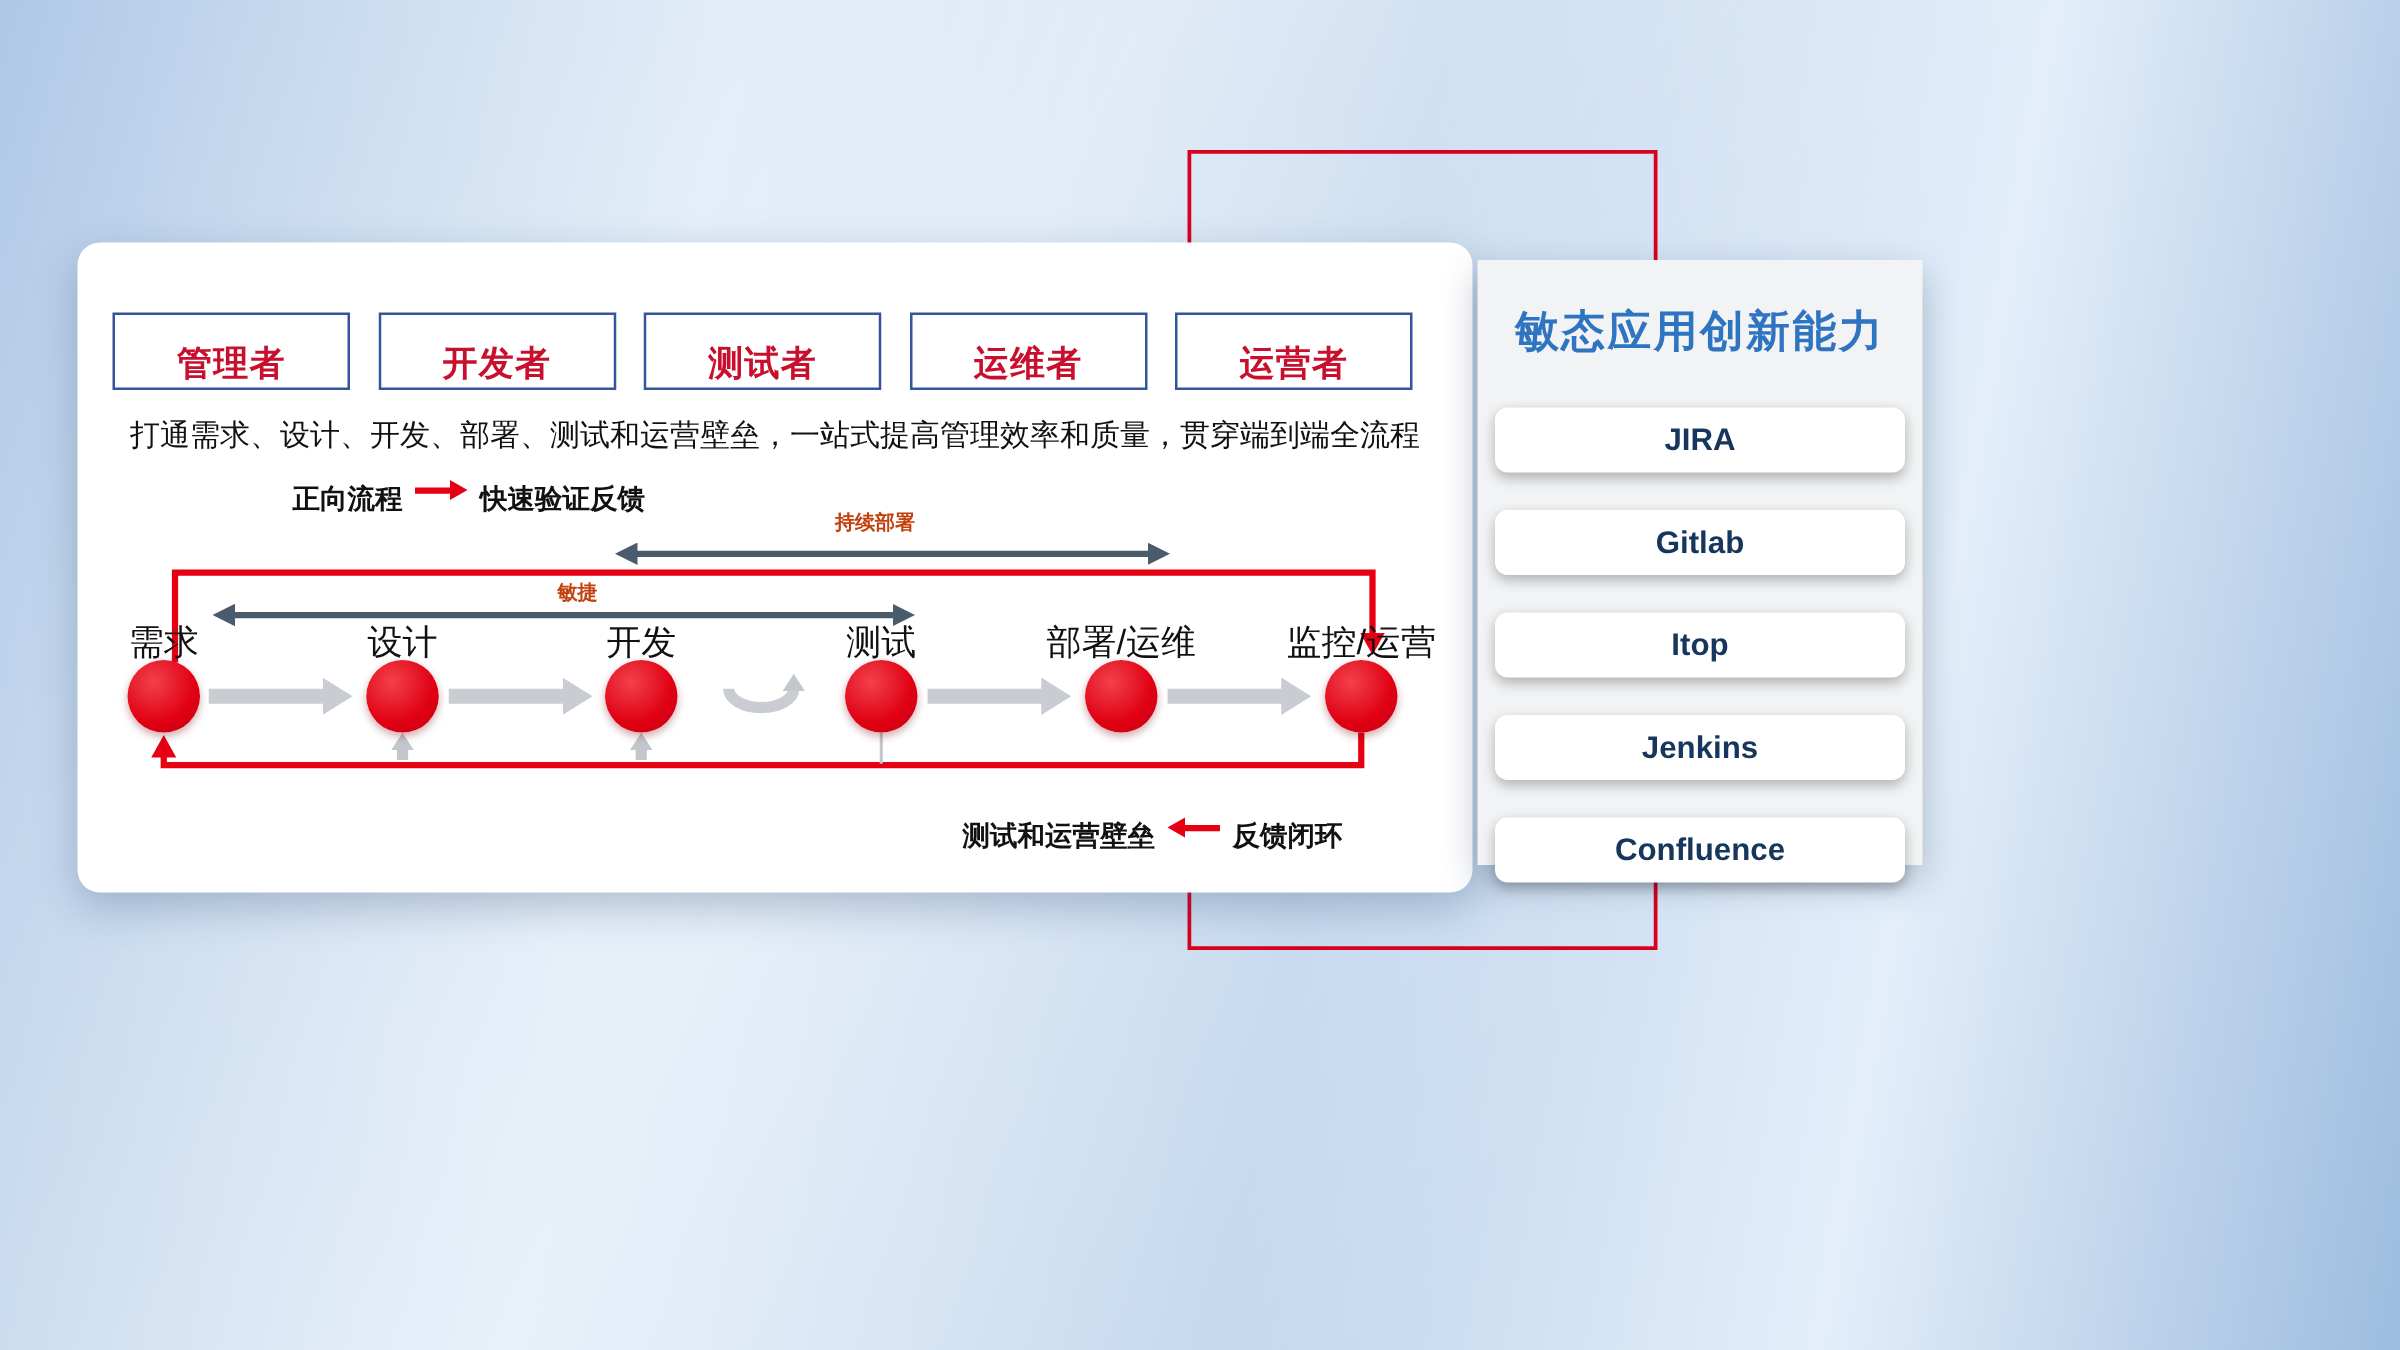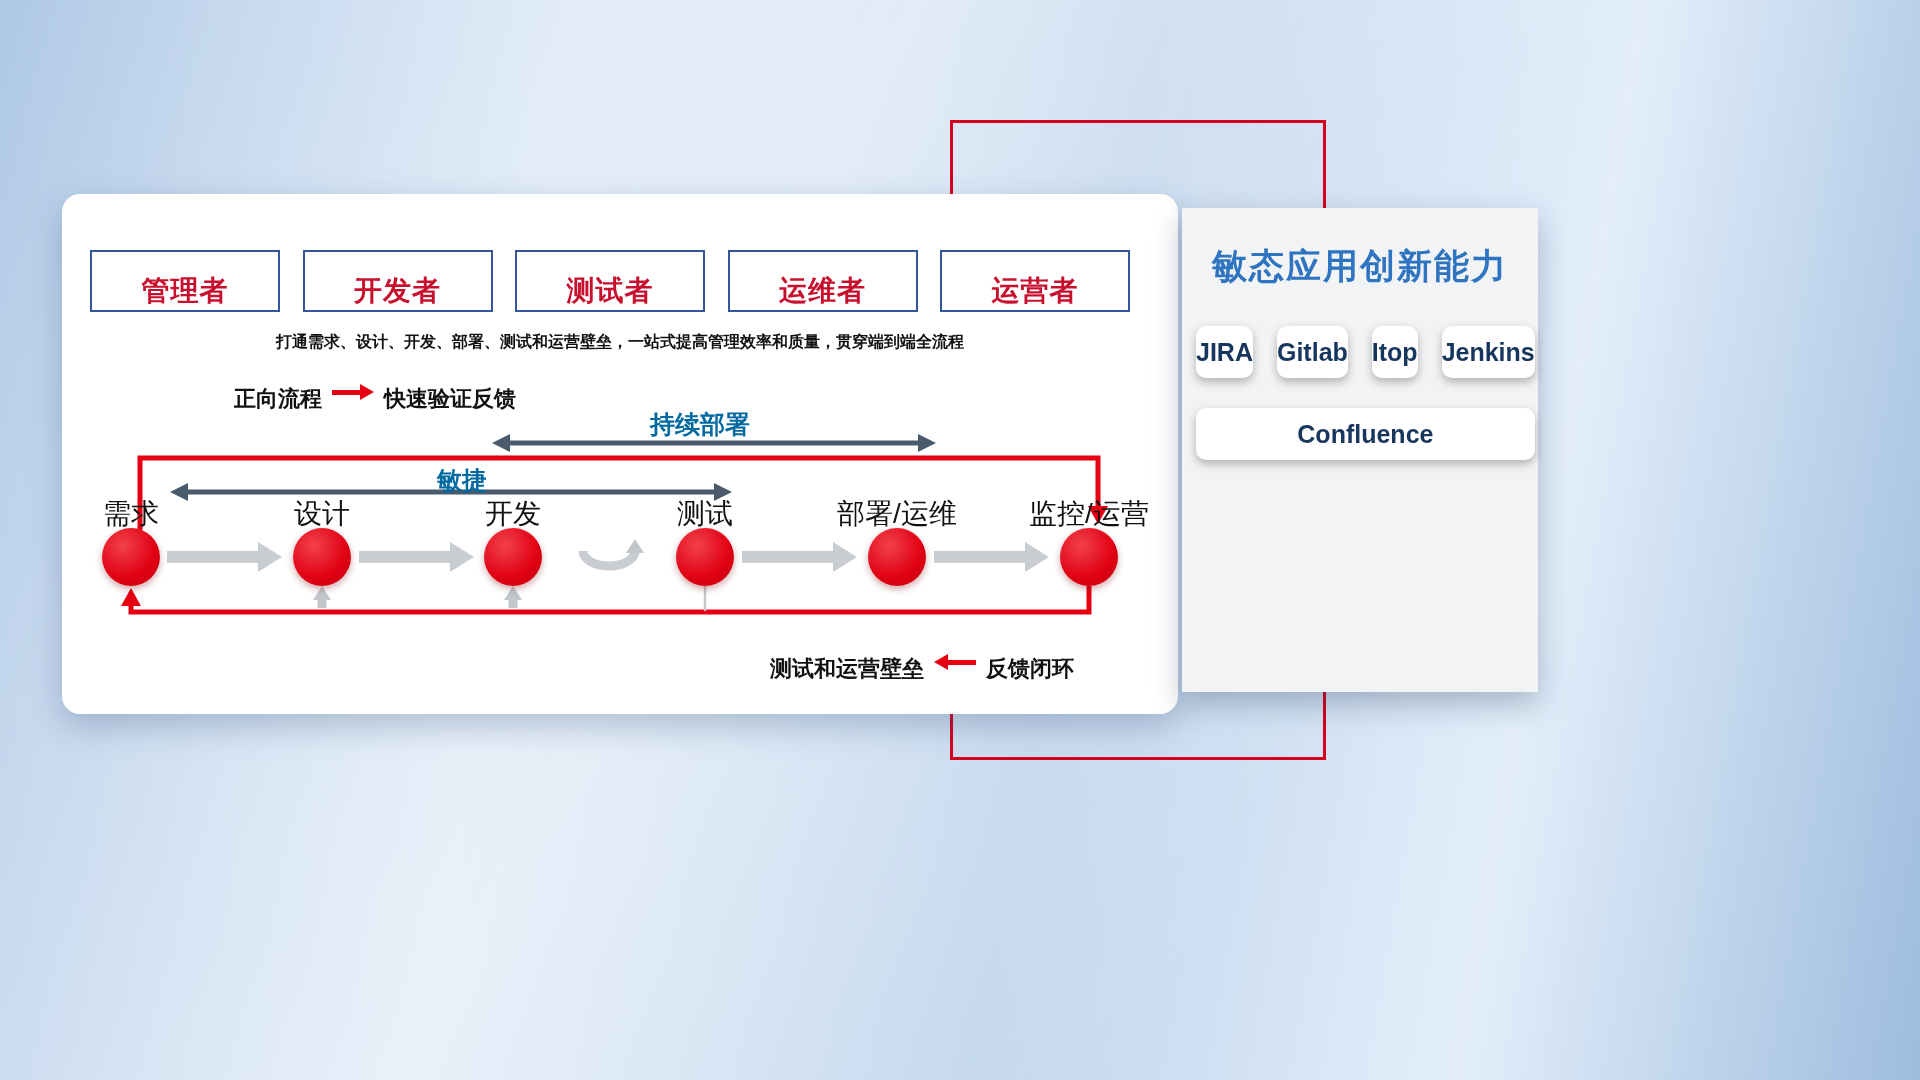--- a/index.html
+++ b/index.html
@@ -10,42 +10,42 @@
     background:
       linear-gradient(115deg, rgba(255,255,255,0) 0%, rgba(255,255,255,.45) 38%, rgba(255,255,255,0) 68%),
       linear-gradient(100deg,#aec8e6 0%,#d7e6f5 28%,#bed4ec 55%,#e3eefa 78%,#9dbcde 100%);
   }
   .red-frame{position:absolute;left:950px;top:120px;width:376px;height:640px;border:3px solid #d8001e;z-index:1}
   .card{position:absolute;left:62px;top:194px;width:1116px;height:520px;background:#fff;border-radius:18px;
         box-shadow:0 12px 32px rgba(40,70,110,.28);z-index:2}
   .roles{position:absolute;left:28px;top:56px;width:1040px;display:flex;justify-content:space-between}
   .role-box{width:190px;height:62px;border:2px solid #34549c;background:#fff;display:flex;align-items:flex-end;justify-content:center;
             font-size:28px;font-weight:700;color:#c8102e;letter-spacing:1px}
-  .subtitle{position:absolute;left:0;top:138px;width:100%;text-align:center;font-size:16px;font-weight:700;color:#111;white-space:nowrap}
+  .subtitle{position:absolute;left:0;top:138px;width:100%;text-align:center;font-size:24px;font-weight:400;color:#111;white-space:nowrap}
   .legend{position:absolute;display:flex;align-items:flex-start;gap:10px;font-size:22px;font-weight:700;color:#111}
   .legend.forward{left:172px;top:190px}
   .legend.feedback{left:708px;top:460px}
   .arrow-right,.arrow-left{display:inline-flex;align-items:center}
   .arrow-right .bar,.arrow-left .bar{width:28px;height:5px;background:#e60012}
   .arrow-right .head{width:0;height:0;border-top:8px solid transparent;border-bottom:8px solid transparent;border-left:14px solid #e60012}
   .arrow-left .head{width:0;height:0;border-top:8px solid transparent;border-bottom:8px solid transparent;border-right:14px solid #e60012}
   .diagram-svg{position:absolute;left:0;top:0;width:1116px;height:520px}
-  .range-label{position:absolute;font-size:25px;font-weight:700;color:#0369a1;text-align:center}
+  .range-label{position:absolute;font-size:16px;font-weight:700;color:#c2410c;text-align:center}
   .range-label.cd{left:548px;top:214px;width:180px}
   .range-label.agile{left:330px;top:270px;width:140px}
   .stage{position:absolute;top:306px;width:140px;text-align:center;z-index:3}
   .stage .lbl{font-size:28px;font-weight:400;color:#111;height:28px;line-height:28px;white-space:nowrap}
   .stage .dot{width:58px;height:58px;border-radius:50%;margin:0 auto;
               background:radial-gradient(circle at 36% 30%, #f2414b, #e00013 60%, #c40011 100%);
               box-shadow:0 3px 7px rgba(120,0,10,.35)}
   .s0{left:-1px}.s1{left:190px}.s2{left:381px}.s3{left:573px}.s4{left:765px}.s5{left:957px}
   .panel{position:absolute;left:1182px;top:208px;width:356px;height:484px;background:#f2f3f5;
          box-shadow:0 12px 28px rgba(30,50,80,.3);z-index:3}
   .panel-title{margin-top:22px;text-align:center;color:#2e74c0;font-weight:700;font-size:35px;letter-spacing:2px;line-height:72px}
-  .tools{display:grid;grid-template-columns:1fr 1fr 1fr 1fr;gap:30px 24px;padding:0 14px;margin-top:24px}
+  .tools{display:grid;grid-template-columns:1fr;gap:30px 24px;padding:0 14px;margin-top:24px}
   .tool{height:52px;background:#fff;border-radius:10px;box-shadow:0 4px 10px rgba(0,0,0,.28);
         display:flex;align-items:center;justify-content:center;font-size:25px;font-weight:700;color:#17365d}
   .tool.wide{grid-column:1 / -1}
 </style>
 </head>
 <body>
 
 <div class="red-frame"></div>
 
 <div class="card">

